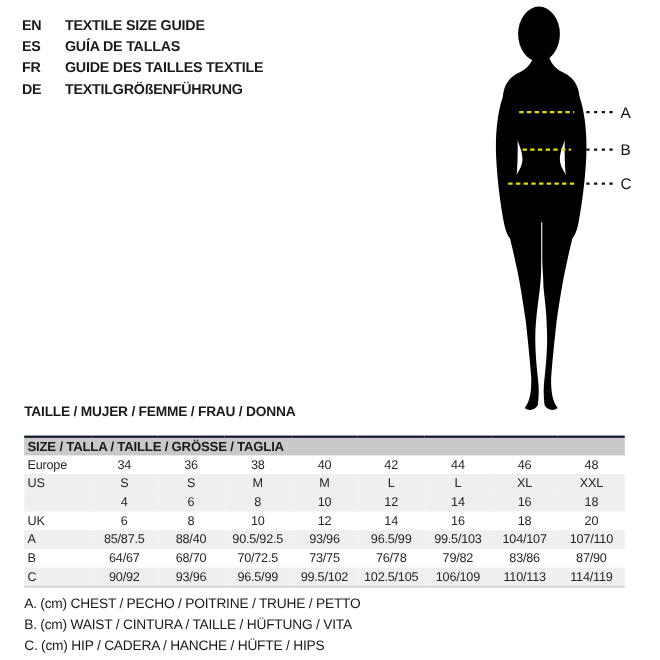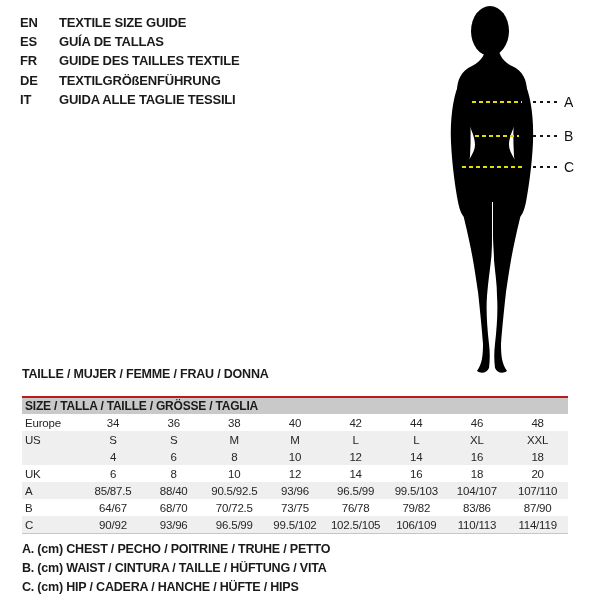--- a/index.html
+++ b/index.html
@@ -13,28 +13,28 @@
 
   
   .figure{position:absolute;left:400px;top:0px;}
   .measure-label{font-size:14px;fill:#111;font-family:"Liberation Sans",sans-serif;}
 
   
   .woman-title{position:absolute;left:22px;top:367px;font-weight:bold;font-size:12.5px;letter-spacing:-0.2px;white-space:nowrap;}
 
   
   .size-table{position:absolute;left:22px;top:396px;width:546px;border-collapse:collapse;table-layout:fixed;font-size:11.5px;letter-spacing:-0.2px;}
-  .size-table th{height:16px;text-align:left;font-size:12px;font-weight:bold;padding:0 16px 0 3px;border-top:2px solid #b91c1c;}
+  .size-table th{height:16px;text-align:left;font-size:12px;font-weight:bold;padding:0 16px 0 3px;border-top:2px solid #0f172a;}
   .size-table td{height:17px;padding:0;text-align:center;color:#262626;font-weight:normal;}
   .size-table td.row-label{text-align:left;padding-left:3px;width:73px;}
   .size-table tr:last-child td{border-bottom:1px solid #c6c6c6;}
 
   
   .legend{position:absolute;left:22px;top:540px;}
-  .legend-row{font-weight:bold;font-size:12.5px;line-height:19px;letter-spacing:-0.2px;white-space:nowrap;}
+  .legend-row{font-weight:normal;font-size:12.5px;line-height:19px;letter-spacing:-0.2px;white-space:nowrap;}
 </style>
 </head>
 <body>
 
 <div class="canvas">
 
   <div class="lang-block">
       <div class="lang-row">
         <span class="lang-code">EN</span>
         <span>TEXTILE SIZE GUIDE</span>
@@ -43,24 +43,20 @@
         <span class="lang-code">ES</span>
         <span>GUÍA DE TALLAS</span>
       </div>
       <div class="lang-row">
         <span class="lang-code">FR</span>
         <span>GUIDE DES TAILLES TEXTILE</span>
       </div>
       <div class="lang-row">
         <span class="lang-code">DE</span>
         <span>TEXTILGRÖßENFÜHRUNG</span>
-      </div>
-      <div class="lang-row">
-        <span class="lang-code">IT</span>
-        <span>GUIDA ALLE TAGLIE TESSILI</span>
       </div>
     </div>
 
   <svg class="figure" width="200" height="380" viewBox="0 0 200 380">
     <ellipse cx="90" cy="31" rx="19" ry="25" fill="#000"></ellipse>
     <path fill="#000" d="
       M 86 42
       C 86 54, 82 61, 72 66
       C 61 71, 57 80, 57 92
       C 58 103, 63 110, 67 120

